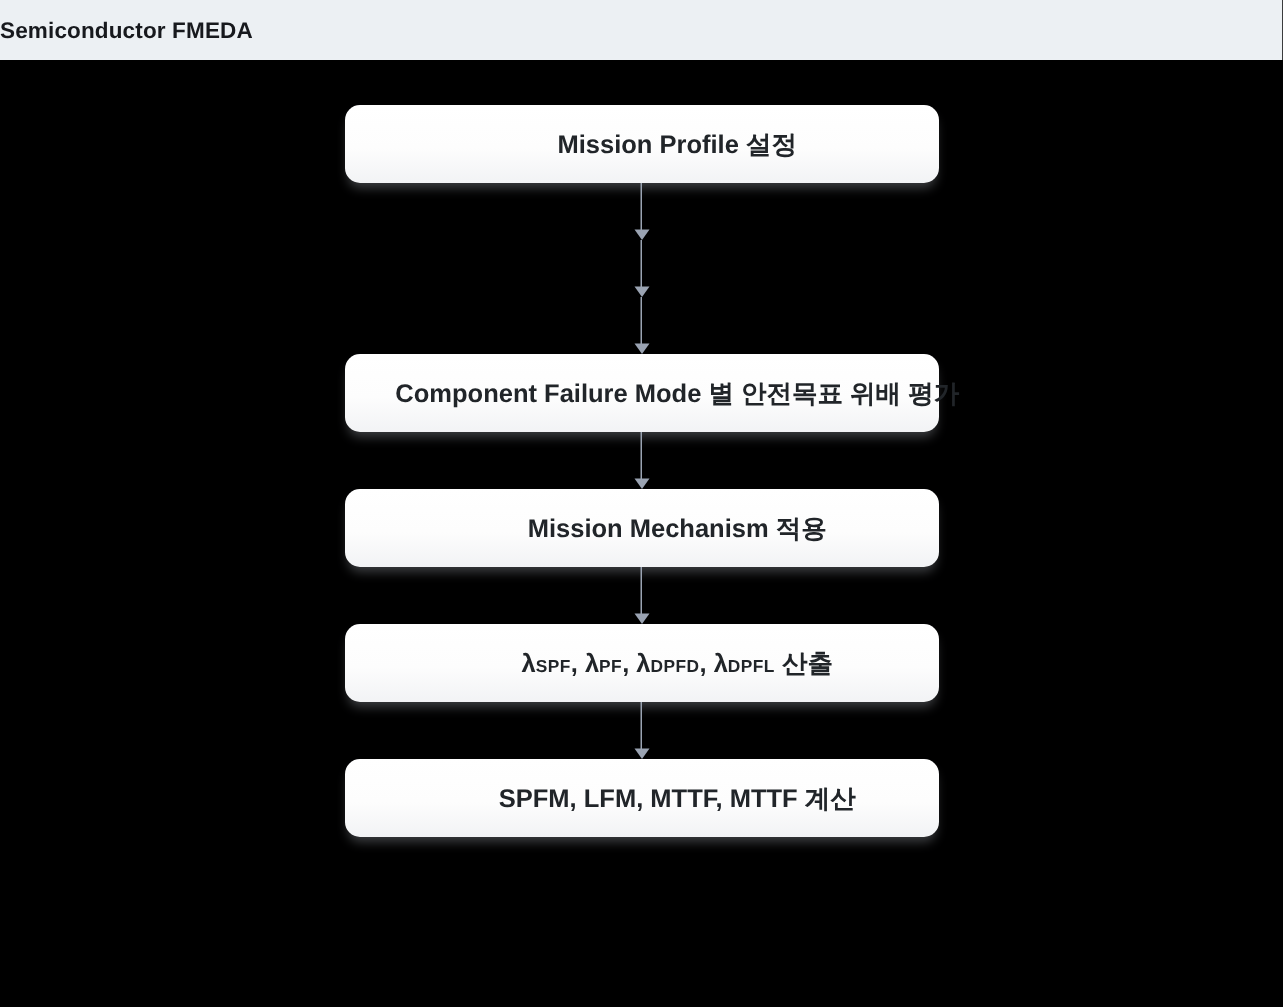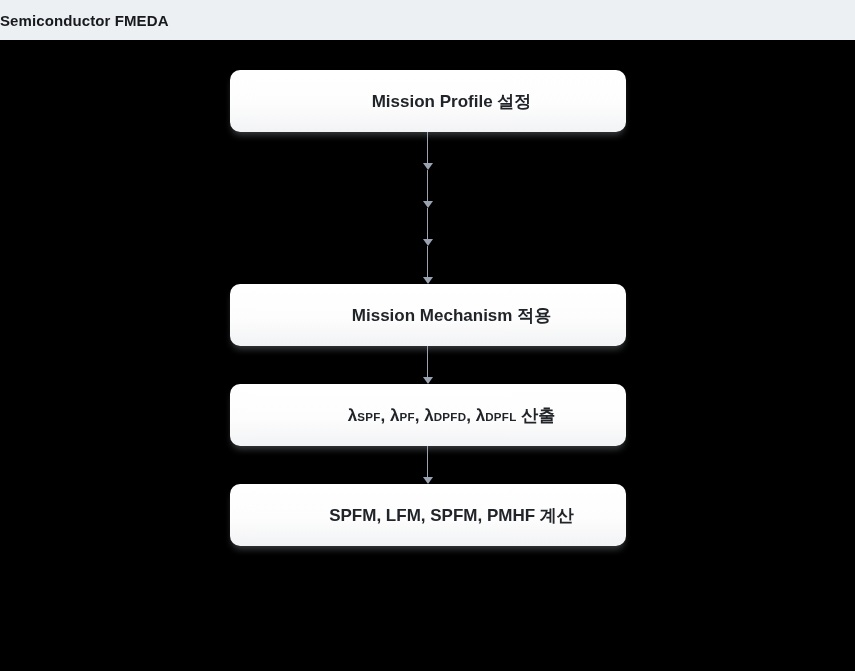--- a/index.html
+++ b/index.html
@@ -35,21 +35,21 @@
   }
   .flow {
     width: 396px;
     margin: 0 auto;
     padding-top: 30px;
     display: flex;
     flex-direction: column;
   }
   .flow-box {
     width: 396px;
-    height: 62px;
+    height: 52px;
     box-sizing: border-box;
     background: linear-gradient(180deg, #ffffff 0%, #fdfdfd 55%, #f2f3f5 100%);
     border-radius: 10px;
     display: flex;
     align-items: center;
     justify-content: center;
     box-shadow: 0 5px 7px -2px rgba(150, 155, 162, 0.40);
     padding-left: 48px;
   }
   .box-label {
@@ -108,20 +108,23 @@
       <span class="arrow-line"></span>
       <span class="arrow-head"></span>
     </div>
 
 
     <div class="arrow">
       <span class="arrow-line"></span>
       <span class="arrow-head"></span>
     </div>
 
+    <div class="flow-box">
+      <span class="box-label">Component Failure Mode 별 안전목표 위배 평가</span>
+    </div>
 
     <div class="arrow">
       <span class="arrow-line"></span>
       <span class="arrow-head"></span>
     </div>
 
     <div class="flow-box">
       <span class="box-label">Mission Mechanism 적용</span>
     </div>
 
@@ -133,17 +136,17 @@
     <div class="flow-box">
       <span class="box-label"><span>λ</span><span class="sub">SPF</span><span>, λ</span><span class="sub">PF</span><span>, λ</span><span class="sub">DPFD</span><span>, λ</span><span class="sub">DPFL</span><span> 산출</span></span>
     </div>
 
     <div class="arrow">
       <span class="arrow-line"></span>
       <span class="arrow-head"></span>
     </div>
 
     <div class="flow-box">
-      <span class="box-label">SPFM, LFM, SPFM, PMHF 계산</span>
+      <span class="box-label">SPFM, LFM, MTTF, MTTF 계산</span>
     </div>
 
   </div>
 </div>
 
 </body></html>

